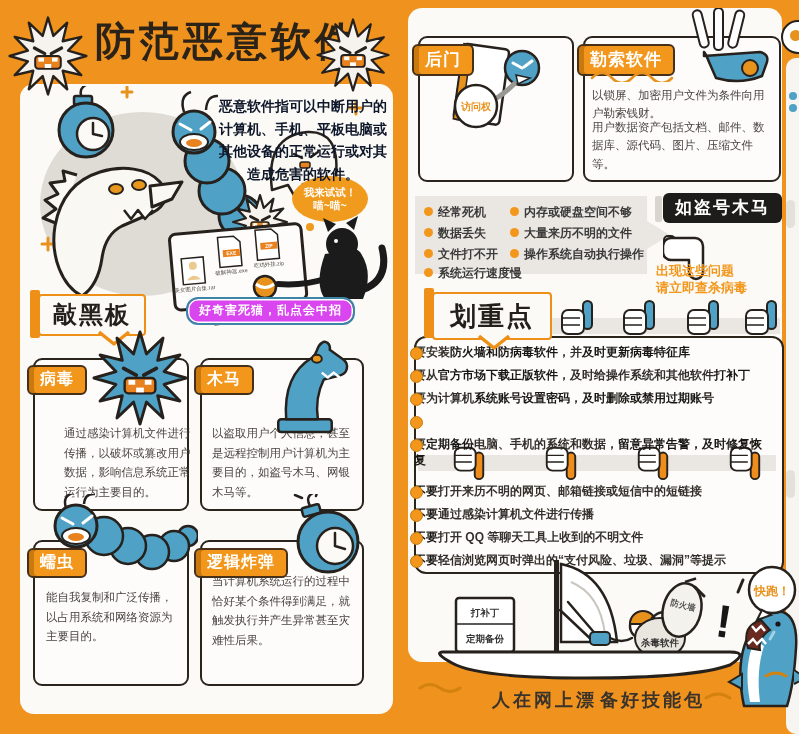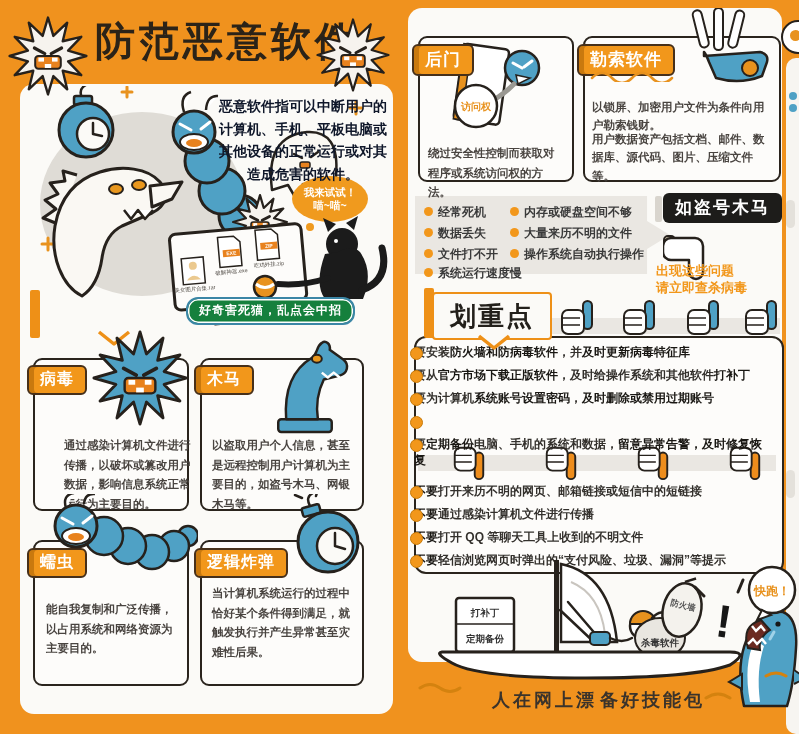--- a/index.html
+++ b/index.html
@@ -9,34 +9,34 @@
   .panel{position:absolute;background:#FBFAF7;border-radius:14px;}
   .card{position:absolute;background:#FDFCFA;border:2.5px solid #2a241d;border-radius:9px;}
   .badge{position:absolute;background:#F2971B;color:#fff;font-weight:800;font-size:16px;
          border:2px solid #47301a;border-radius:6px;padding:2px 11px 3px;
          box-shadow:inset 5px 0 0 rgba(150,85,0,.45);z-index:6;letter-spacing:1px;}
   .hdr-box{position:absolute;background:#FBFAF7;border:2.5px solid #EE9017;border-radius:4px;
            color:#23201b;font-weight:800;display:flex;align-items:center;justify-content:center;
            letter-spacing:2px;z-index:5;}
   .hdr-bar{position:absolute;background:#EE9017;border-radius:2px;z-index:6;}
   .chev{position:absolute;z-index:7;}
-  .desc{position:absolute;color:#494440;font-weight:700;line-height:1.7;font-size:12.5px;z-index:5;margin-top:12px;}
+  .desc{position:absolute;color:#494440;font-weight:400;line-height:1.7;font-size:12.5px;z-index:5;}
   .title{position:absolute;font-size:40px;font-weight:900;color:#2b2318;letter-spacing:4px;z-index:3;}
   .sym{position:absolute;font-size:12px;font-weight:700;color:#3a3a3a;z-index:4;}
   .dot{position:absolute;width:9px;height:9px;border-radius:50%;background:#F2971B;z-index:5;}
   .li{position:absolute;left:410px;width:358px;padding-left:4px;font-size:12px;color:#33302c;
       font-weight:600;z-index:6;line-height:1.3;}
   .li .b{font-weight:900;color:#191713;}
   .ldot{position:absolute;width:11px;height:11px;border-radius:50%;background:#F2971B;
         border:1.5px solid #c87a08;z-index:7;}
   .graybar{position:absolute;background:#EAE7E2;z-index:2;}
   .blackbadge{position:absolute;background:#1d1c1a;color:#fff;font-weight:800;font-size:17px;
               border-radius:6px;padding:3px 12px 4px;letter-spacing:2px;z-index:5;}
   .warn{position:absolute;color:#F2971B;font-weight:800;font-size:13px;line-height:1.35;z-index:5;}
-  .pill{position:absolute;background:#15803d;color:#fff;font-weight:800;font-size:12px;
+  .pill{position:absolute;background:#d946ef;color:#fff;font-weight:800;font-size:12px;
         border:2px solid #3b86a6;box-shadow:inset 0 0 0 1.5px #fff;border-radius:12px;
         padding:3px 11px 4px;z-index:8;letter-spacing:1px;}
   .cap{position:absolute;font-size:18px;font-weight:800;color:#3a332b;letter-spacing:3px;z-index:5;}
   .sliver{position:absolute;background:#F7F5F1;z-index:2;}
   svg text{font-family:"Liberation Sans","DejaVu Sans",sans-serif;}
 </style>
 </head>
 <body>
 
 <div id="root">
@@ -157,20 +157,21 @@
     </g>
     <circle cx="243" cy="201" r="11" fill="#E8921E" stroke="#26211c" stroke-width="2.5"></circle>
     <path d="M234,198 q9,7 18,0" stroke="#fff" stroke-width="3" fill="none"></path>
   </svg>
 
   <div class="abs" style="left:218px;top:95px;width:170px;font-size:14px;font-weight:800;color:#0f172a;line-height:1.62;z-index:5;text-align:center;">恶意软件指可以中断用户的计算机、手机、平板电脑或其他设备的正常运行或对其造成危害的软件。</div>
 
   <div class="pill" style="left:186px;top:297px;">好奇害死猫，乱点会中招</div>
 
   <div class="hdr-bar" style="left:30px;top:290px;width:10px;height:48px;"></div>
+  <div class="hdr-box" style="left:38px;top:294px;width:104px;height:38px;font-size:24px;">敲黑板</div>
   <svg class="chev" style="left:96px;top:330px;" width="36" height="17">
     <path d="M3,2 L18,14 L33,2" fill="#FBFAF7" stroke="#EE9017" stroke-width="3.5" stroke-linejoin="round"></path>
   </svg>
 
   <div class="card" style="left:33px;top:358px;width:152px;height:149px;"></div>
   <div class="badge" style="left:27px;top:365px;">病毒</div>
   <svg class="abs" style="left:92px;top:330px;z-index:7" width="96" height="96" viewBox="0 0 100 100">
     <use href="#star12" fill="#4FA1C5" stroke="#26211c" stroke-width="3" stroke-linejoin="round"></use>
     <path d="M33,40 L46,47 M67,40 L54,47" stroke="#26211c" stroke-width="4" stroke-linecap="round"></path>
     <rect x="34" y="50" width="32" height="16" rx="4" fill="#E8821E" stroke="#26211c" stroke-width="2.5"></rect>
@@ -228,21 +229,20 @@
       <rect x="34" y="4" width="46" height="76" rx="4" fill="#fff" stroke="#26211c" stroke-width="2.5"></rect>
       <rect x="34" y="4" width="8" height="76" fill="#E8921E" stroke="#26211c" stroke-width="1.5"></rect>
     </g>
     <circle cx="98" cy="26" r="17" fill="#4FA1C5" stroke="#26211c" stroke-width="2.5"></circle>
     <path d="M89,21 l9,5 M108,19 l-8,6" stroke="#fff" stroke-width="3" stroke-linecap="round"></path>
     <path d="M92,33 l14,3 l-12,6 z" fill="#fff" stroke="#26211c" stroke-width="1.5"></path>
     <path d="M90,42 Q74,58 62,60" stroke="#9a9892" stroke-width="5" fill="none" stroke-linecap="round"></path>
     <circle cx="52" cy="64" r="21" fill="#fff" stroke="#26211c" stroke-width="2.5"></circle>
     <text x="52" y="68" font-size="10" font-weight="bold" fill="#E8921E" text-anchor="middle">访问权</text>
   </svg>
-  <div class="desc" style="left:428px;top:132px;width:136px;font-size:11.5px;">绕过安全性控制而获取对程序或系统访问权的方法。</div>
 
   <div class="card" style="left:583px;top:36px;width:194px;height:142px;"></div>
   <div class="badge" style="left:577px;top:44px;font-size:17px;">勒索软件</div>
   <svg class="abs" style="left:688px;top:8px;z-index:7" width="92" height="76" viewBox="0 0 92 76">
     <g fill="#fff" stroke="#26211c" stroke-width="2">
       <rect x="8" y="2" width="9" height="38" rx="4.5" transform="rotate(-14 12 20)"></rect>
       <rect x="26" y="0" width="9" height="42" rx="4.5"></rect>
       <rect x="44" y="2" width="9" height="38" rx="4.5" transform="rotate(14 48 20)"></rect>
     </g>
     <path d="M16,48 L72,44 q9,2 7,10 l-5,14 q-22,9 -46,2 l-7,-16 q-3,-8 -5,-10 z" fill="#4FA1C5" stroke="#26211c" stroke-width="2.5" stroke-linejoin="round"></path>

